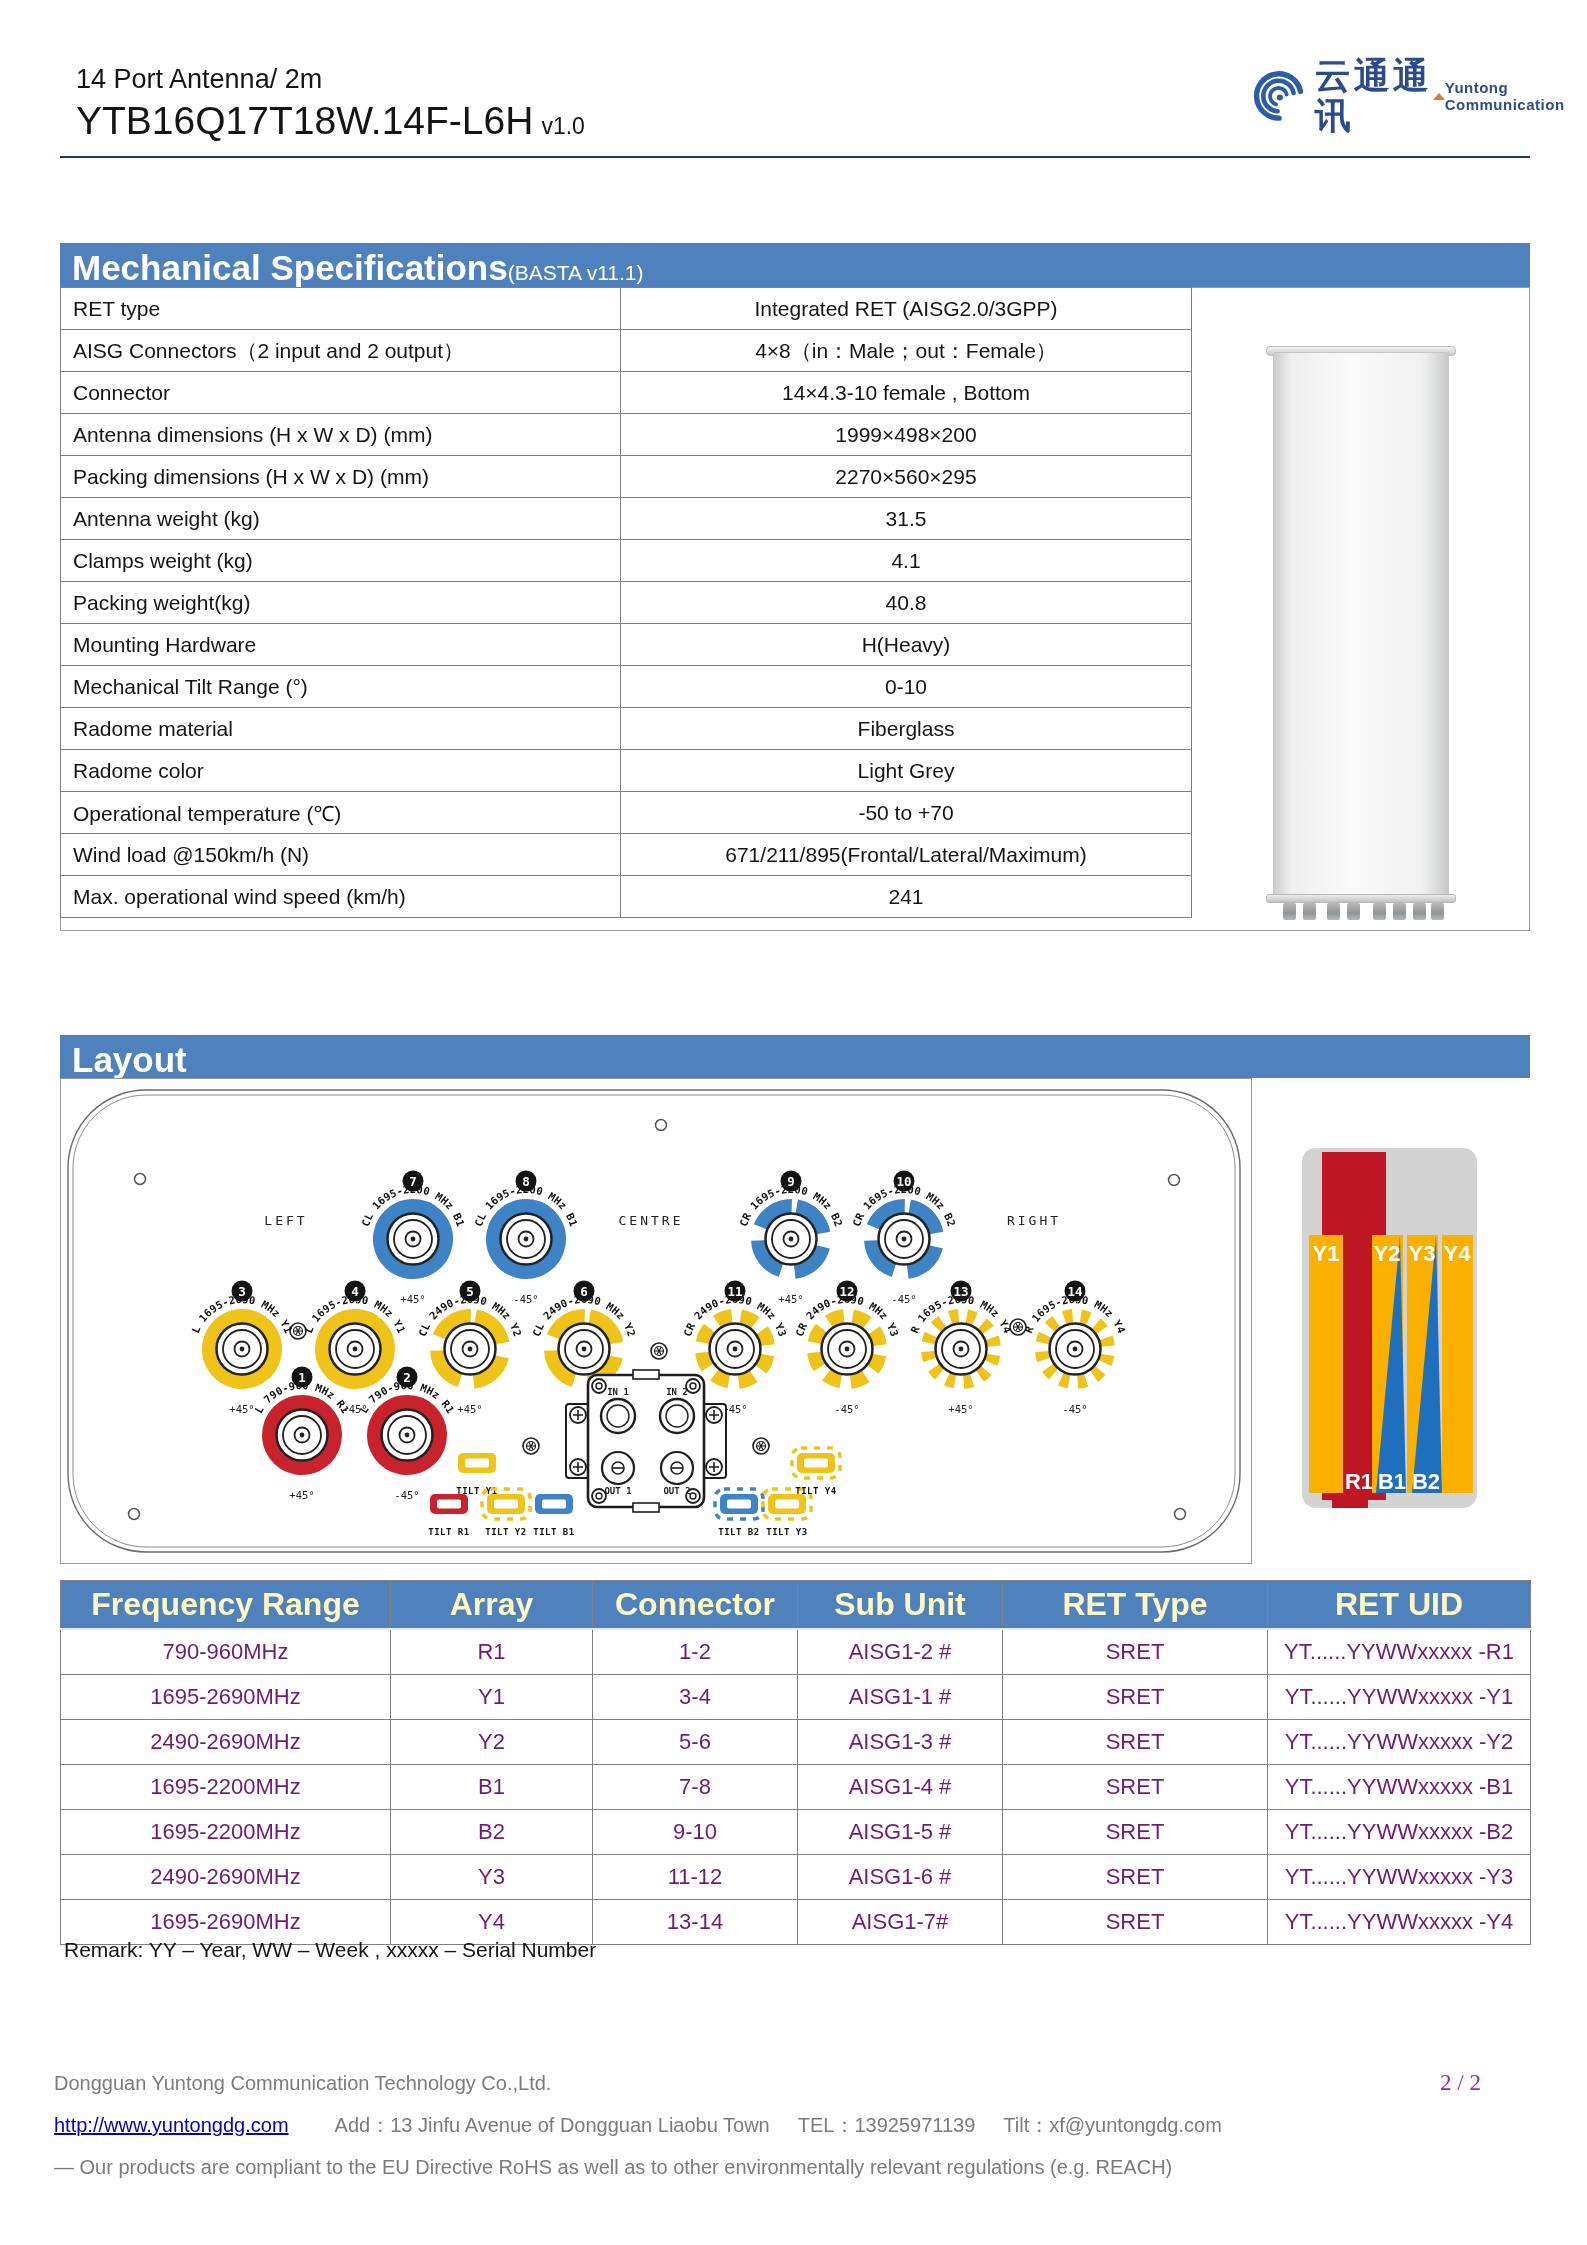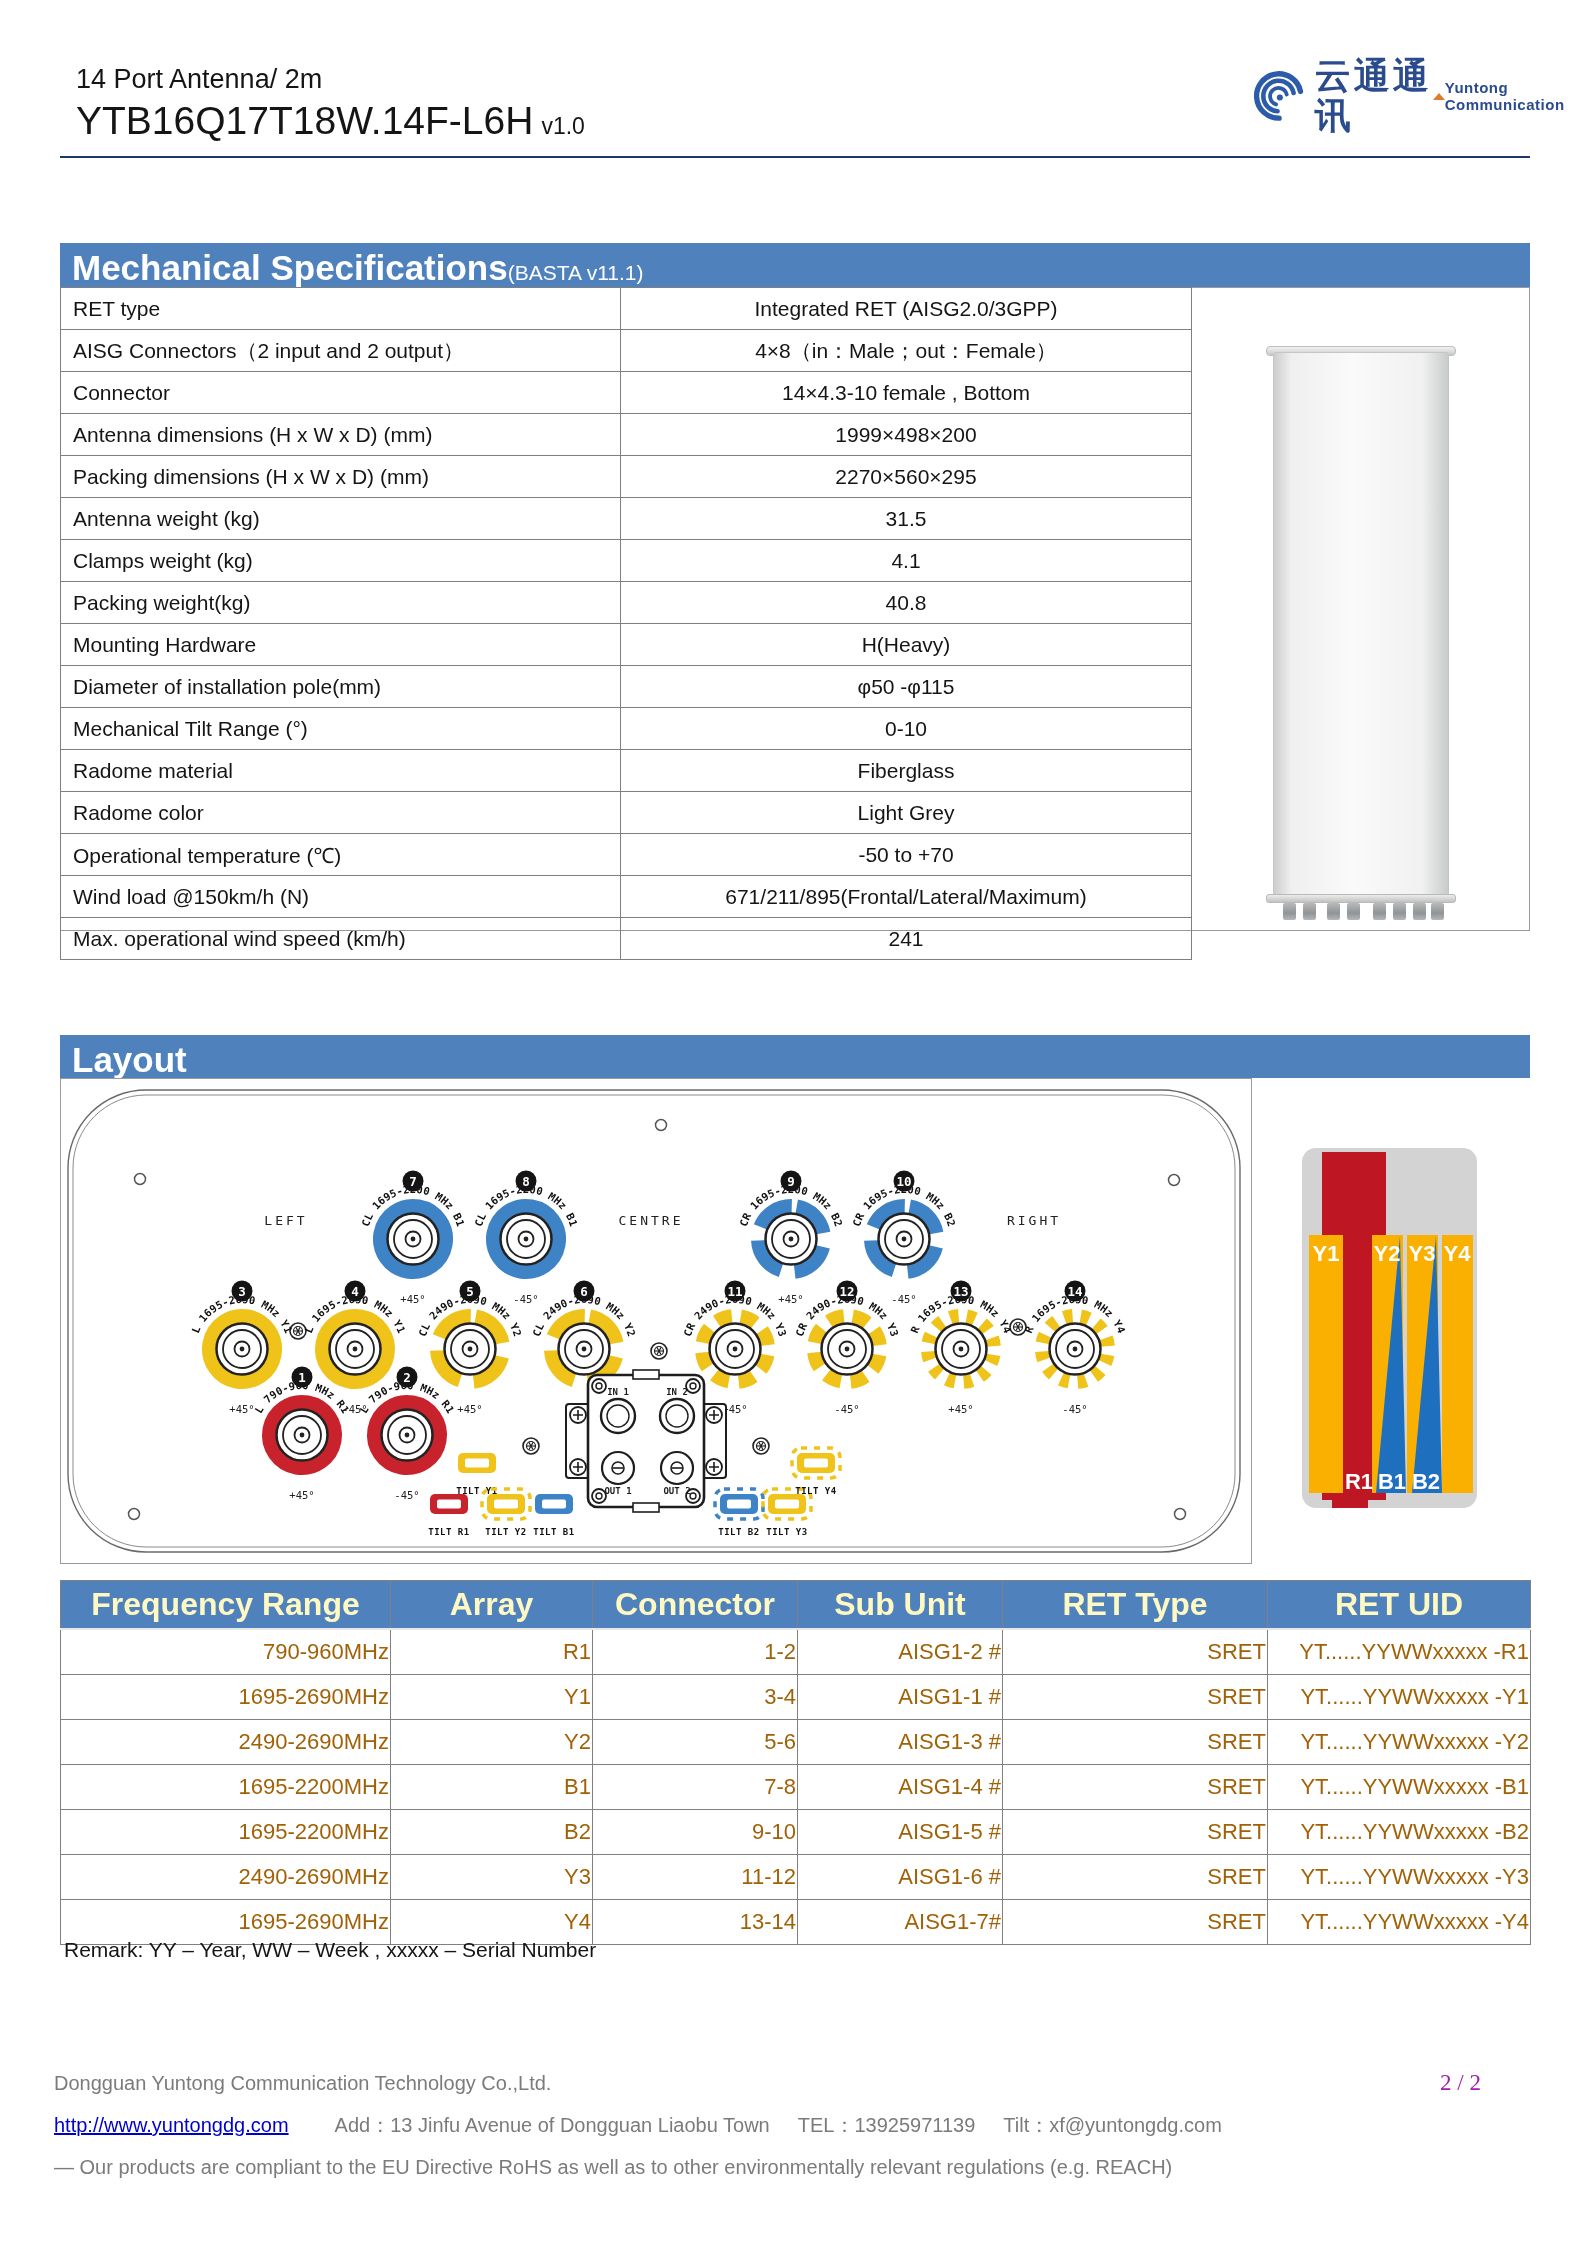--- a/index.html
+++ b/index.html
@@ -50,21 +50,21 @@
 
   
   .layout-box{position:absolute;left:60px;top:1078px;width:1192px;height:486px;
               border:1px solid #9a9a9a;box-sizing:border-box;background:#fff;}
   .band-svg{position:absolute;left:1302px;top:1148px;}
 
   
   #freq-table{position:absolute;left:60px;top:1580px;width:1470px;border-collapse:collapse;table-layout:fixed;}
   #freq-table th{background:#4F81BD;color:#fef9c3;font-size:32px;font-weight:bold;height:45px;
                  border:1px solid #808080;border-bottom:2px solid #e8e8e8;}
-  #freq-table td{border:1px solid #808080;height:42px;text-align:right;font-size:22px;color:#a16207;}
+  #freq-table td{border:1px solid #808080;height:42px;text-align:center;font-size:22px;color:#701a75;}
 
   .remark{position:absolute;left:64px;top:1938px;font-size:21px;color:#151515;}
 
   
   .footer{position:absolute;left:54px;top:2072px;width:1380px;font-size:20px;color:#7b7b7b;}
   .footer .row{margin-bottom:17px;white-space:nowrap;}
   .footer a{color:#0000CC;text-decoration:underline;}
   .footer .gap{display:inline-block;width:46px;}
   .footer .gap2{display:inline-block;width:28px;}
   .page-num{position:absolute;left:1440px;top:2070px;font-family:"Liberation Serif", serif;
@@ -134,24 +134,20 @@
         <td class="lab">Clamps weight (kg)</td>
         <td class="val">4.1</td>
       </tr>
       <tr>
         <td class="lab">Packing weight(kg)</td>
         <td class="val">40.8</td>
       </tr>
       <tr>
         <td class="lab">Mounting Hardware</td>
         <td class="val">H(Heavy)</td>
-      </tr>
-      <tr>
-        <td class="lab">Diameter of installation pole(mm)</td>
-        <td class="val">φ50 -φ115</td>
       </tr>
       <tr>
         <td class="lab">Mechanical Tilt Range (°)</td>
         <td class="val">0-10</td>
       </tr>
       <tr>
         <td class="lab">Radome material</td>
         <td class="val">Fiberglass</td>
       </tr>
       <tr>

